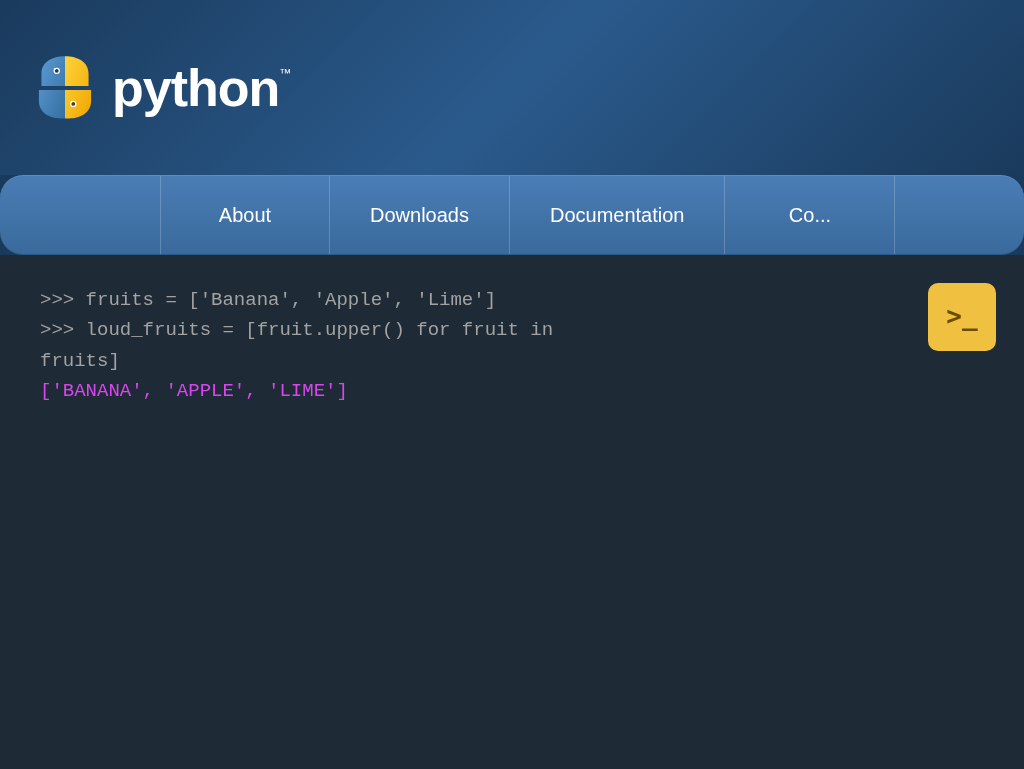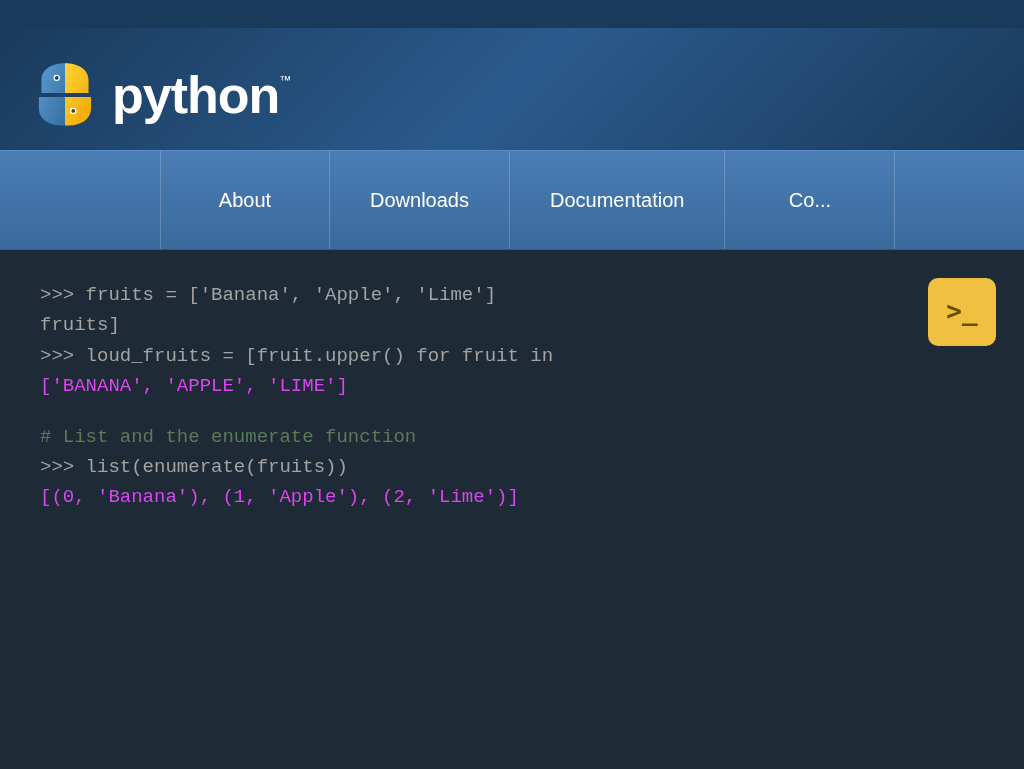--- a/index.html
+++ b/index.html
@@ -13,24 +13,23 @@
       height: 769px;
       overflow: hidden;
       font-family: 'Segoe UI', Arial, sans-serif;
       background: #1a3a5c;
     }
 
     
     .header {
       background: linear-gradient(135deg, #1a3a5c 0%, #2a5a8c 50%, #1a3a5c 100%);
       padding: 20px 30px;
-      height: 122px;
-      display: flex;
-      align-items: flex-end;
-      margin-top: 28px;
+      height: 175px;
+      display: flex;
+      align-items: center;
     }
 
     .logo-container {
       display: flex;
       align-items: center;
       gap: 12px;
     }
 
     
     .python-logo {
@@ -56,25 +55,26 @@
       font-size: 12px;
       color: white;
       align-self: flex-start;
       margin-top: 4px;
       vertical-align: super;
     }
 
     
     .navbar {
       background: linear-gradient(180deg, #4a7db5 0%, #3a6a9c 100%);
-      height: 100px;
+      height: 80px;
       display: flex;
       align-items: stretch;
       border-top: 1px solid #5a8dc5;
       border-bottom: 1px solid #2a5a8c;
+      border-radius: 23px;
     }
 
     .nav-item {
       display: flex;
       align-items: center;
       justify-content: center;
       padding: 0 40px;
       color: white;
       font-size: 20px;
       font-weight: 400;
@@ -185,24 +185,19 @@
   <a class="nav-item">Documentation</a>
   <a class="nav-item">Co...</a>
 </nav>
 
 <div class="code-section">
 
   <div class="terminal-button">&gt;_</div>
 
   <div class="code-block">
     <div class="code-interactive">&gt;&gt;&gt; fruits = ['Banana', 'Apple', 'Lime']</div>
+    <div class="code-interactive">&gt;&gt;&gt; loud_fruits = [fruit.upper() for fruit in</div>
     <div class="code-interactive">fruits]</div>
-    <div class="code-interactive">&gt;&gt;&gt; loud_fruits = [fruit.upper() for fruit in</div>
     <div class="code-output">['BANANA', 'APPLE', 'LIME']</div>
   </div>
 
-  <div class="code-block">
-    <div class="code-comment"># List and the enumerate function</div>
-    <div class="code-interactive">&gt;&gt;&gt; list(enumerate(fruits))</div>
-    <div class="code-output">[(0, 'Banana'), (1, 'Apple'), (2, 'Lime')]</div>
-  </div>
 
 </div>
 
 </body></html>

